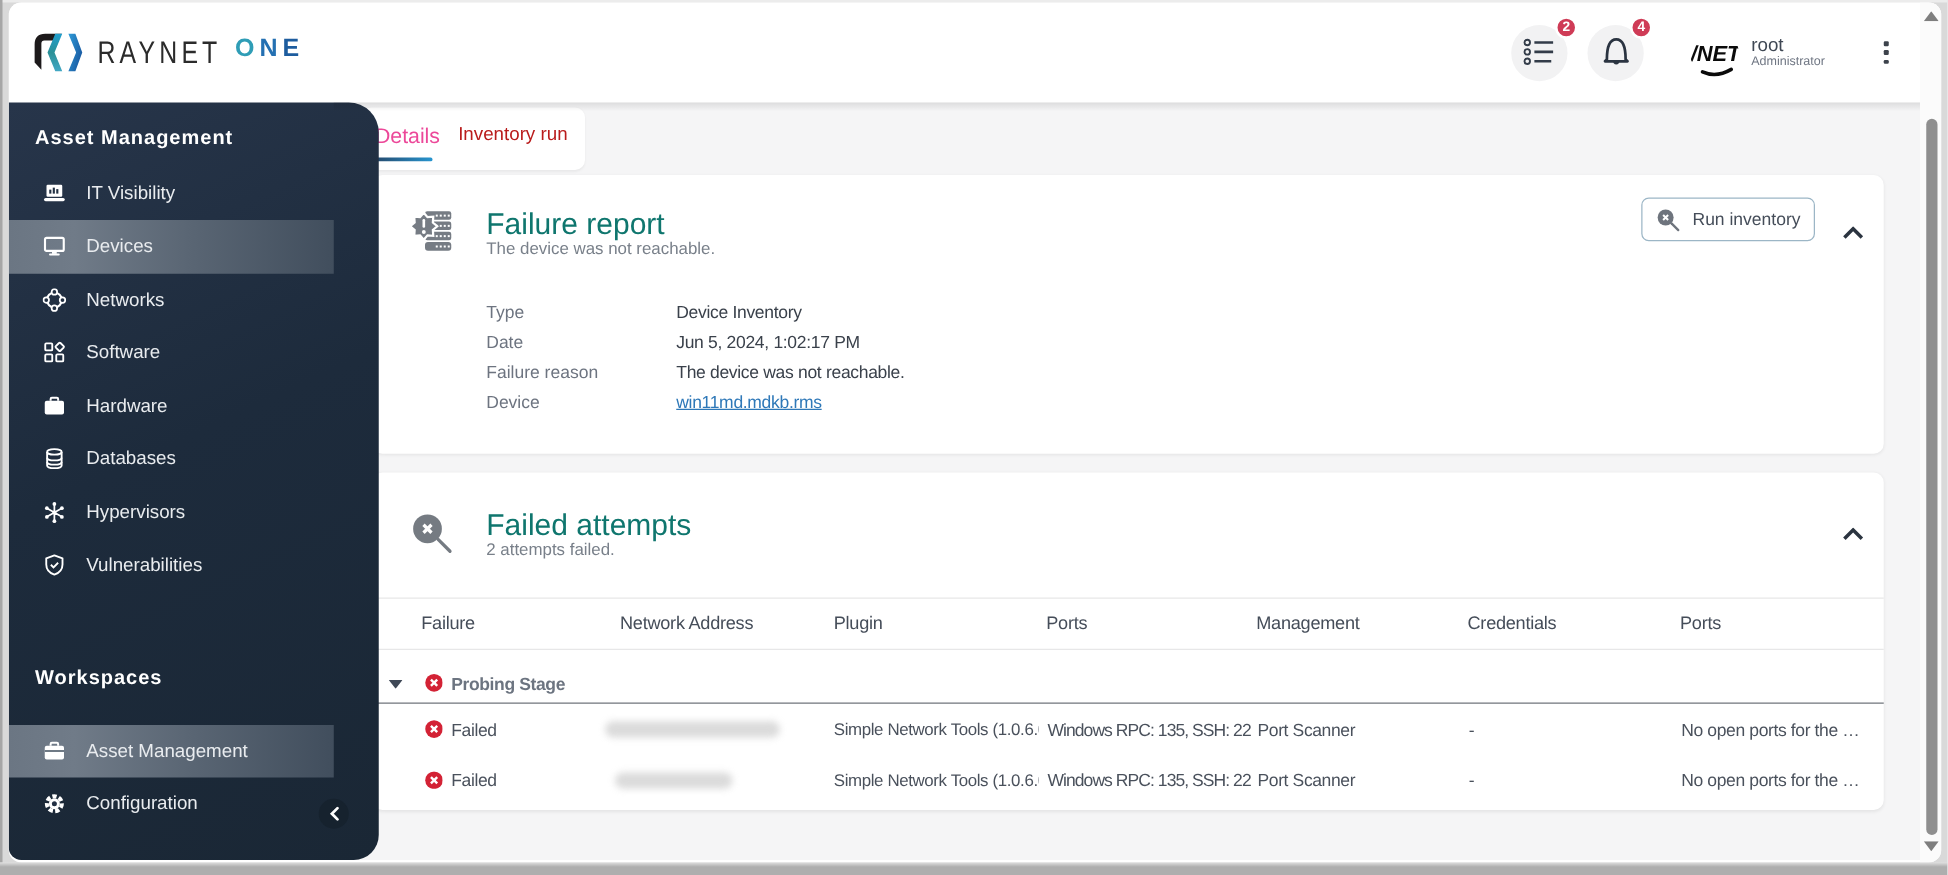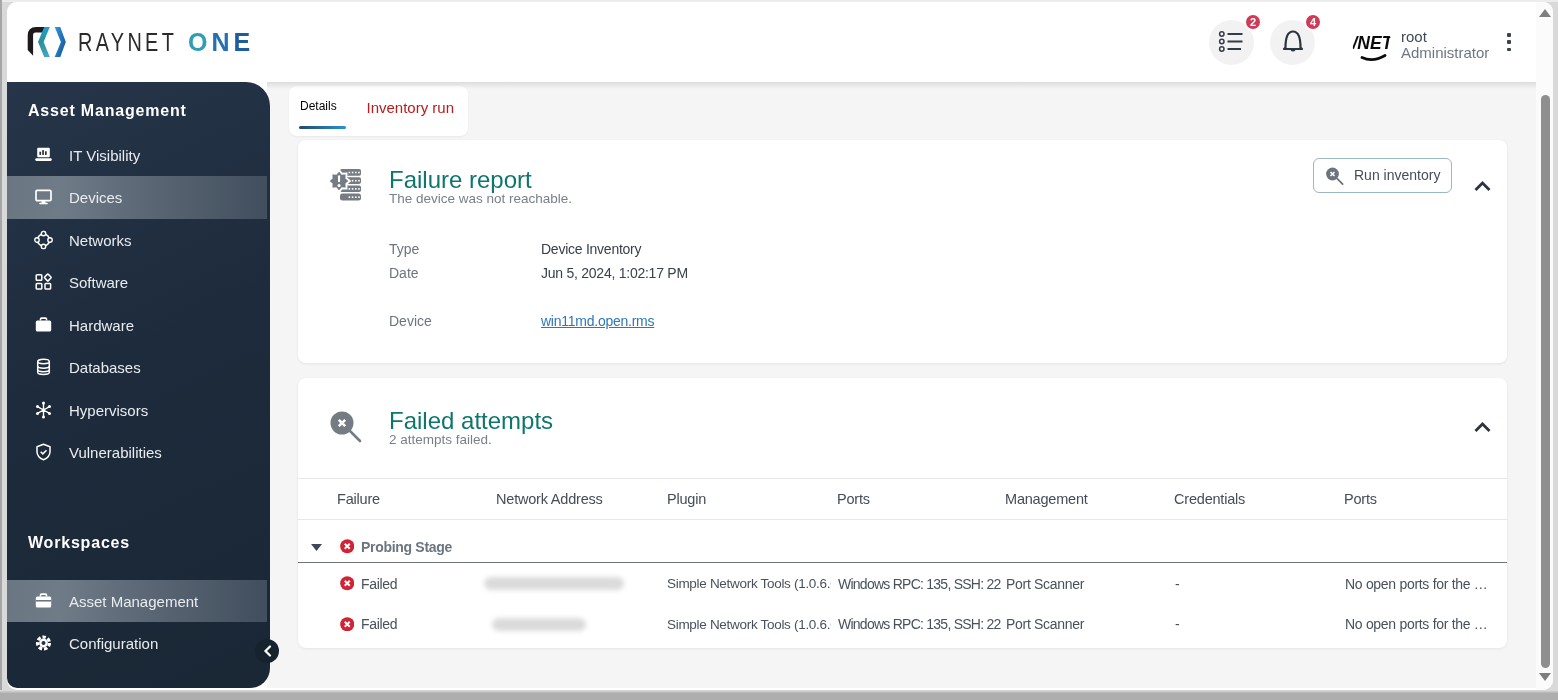--- a/index.html
+++ b/index.html
@@ -7,42 +7,42 @@
 body { background:#d9d9d9; font-family:"Liberation Sans", sans-serif; position:relative; }
 .leftedge { position:absolute; left:0; top:0; width:2px; height:690px; background:#a6a6a6; }
 .topedge { position:absolute; left:0; top:0; width:1558px; height:2px; background:#ececec; }
 .window { position:absolute; left:7px; top:2px; width:1546px; height:688px; background:#ffffff; border-radius:10px; overflow:hidden; }
 .hband { position:absolute; left:0; top:690px; width:1558px; height:10px; background:linear-gradient(#dedede, #aeaeae 35%, #aeaeae); }
 
 
 .header { position:absolute; left:0; top:0; width:1546px; height:80px; background:#fff; }
 .logo { position:absolute; left:20px; top:24px; }
 .lt1 { position:absolute; left:71px; top:25.5px; font-size:25px; letter-spacing:4.2px; color:#2b2b2b; white-space:nowrap; transform:scaleX(0.795); transform-origin:left top; }
-.lt2 { position:absolute; left:181px; top:25.5px; font-size:25px; font-weight:bold; letter-spacing:4px; white-space:nowrap; }
+.lt2 { position:absolute; left:181px; top:25.5px; font-size:20px; font-weight:bold; letter-spacing:4px; white-space:nowrap; }
 .iconbtn { position:absolute; width:45px; height:45px; border-radius:50%; background:#f2f2f3; }
 .badge { position:absolute; min-width:18px; height:18px; border-radius:9px; background:#cf3b56; border:2px solid #fff; color:#fff; font-size:11px; font-weight:bold; text-align:center; line-height:14px; }
 .roott { position:absolute; left:1394px; top:26px; font-size:15px; color:#3f4854; }
-.adm { position:absolute; left:1394px; top:42px; font-size:15px; color:#6f7683; }
+.adm { position:absolute; left:1394px; top:42px; font-size:10px; color:#6f7683; }
 .kebab { position:absolute; left:1500px; top:31px; width:4px; }
 .kebab div { width:3.6px; height:3.6px; background:#3d434c; border-radius:1px; margin-bottom:3.7px; }
 
 
-.sidebar { position:absolute; left:0; top:80px; width:263px; height:606px; background:linear-gradient(155deg,#27354a 0%,#1d2b3c 45%,#1a2735 100%); border-radius:0 24px 20px 10px; overflow:hidden; }
+.sidebar { position:absolute; left:0; top:80px; width:296px; height:606px; background:linear-gradient(155deg,#27354a 0%,#1d2b3c 45%,#1a2735 100%); border-radius:0 24px 20px 10px; overflow:hidden; }
 .sbhead { position:absolute; left:21px; font-size:16px; letter-spacing:0.8px; font-weight:bold; color:#fff; }
 .sbitem { position:absolute; left:0; width:260px; height:42.5px; color:#e9ecef; font-size:15px; }
 .sbitem .lbl { position:absolute; left:62px; top:50%; transform:translateY(-50%); }
 .sbitem svg { position:absolute; left:27px; top:50%; transform:translateY(-50%); }
 .sbsel { background:linear-gradient(90deg,#6b7683 0%,#707b88 20%,#5a6674 55%,#414e5d 100%); }
 .collapse { position:absolute; left:248px; top:637px; width:24px; height:24px; border-radius:50%; background:#16222e; color:#fff; text-align:center; }
 
 
 .content { position:absolute; left:260px; top:80px; width:1269px; height:606px; background:#f5f5f6; }
 .topshadow { position:absolute; left:0; top:0; width:1269px; height:7px; background:linear-gradient(rgba(0,0,0,0.10), rgba(0,0,0,0)); z-index:5; }
 .tabbox { position:absolute; left:21.5px; top:4px; width:179px; height:50px; background:#fff; border-radius:8px; box-shadow:0 1px 2px rgba(0,0,0,0.05); }
-.tab1 { position:absolute; left:11.5px; top:13px; font-size:12px; color:#000000; }
+.tab1 { position:absolute; left:11.5px; top:13px; font-size:17px; color:#ec4899; }
 .tab2 { position:absolute; left:78px; top:13px; font-size:15px; color:#b91c1c; }
 .tabline { position:absolute; left:10px; top:39.5px; width:47px; height:3.5px; border-radius:2px; background:linear-gradient(90deg,#25486b,#2795cf); }
 .card { position:absolute; left:31px; width:1209px; background:#fff; border-radius:8px; box-shadow:0 1px 3px rgba(0,0,0,0.07); }
 .card1 { top:57.5px; height:223px; }
 .card2 { top:295.5px; height:270px; }
 .ctitle { position:absolute; left:91px; font-size:24px; color:#0f766e; }
 .csub { position:absolute; left:91px; font-size:13.5px; color:#79808a; }
 .chev { position:absolute; }
 .runbtn { position:absolute; left:1015px; top:18px; width:139px; height:35px; border:1.5px solid #9cb6c6; border-radius:6px; background:#fff; }
 .runbtn span { position:absolute; left:40px; top:8.5px; font-size:14px; color:#454d59; }
@@ -168,21 +168,22 @@
           <path d="M5.5 5 L9.5 9 M9.5 5 L5.5 9" stroke="#fff" stroke-width="1.6"></path>
           <path d="M12.2 11.7 L17.6 17.1" stroke="#6e747d" stroke-width="1.8" stroke-linecap="round"></path>
         </svg>
         <span>Run inventory</span>
       </div>
       <svg class="chev" style="left:1176px; top:41px;" width="17" height="11" viewBox="0 0 17 11">
         <path d="M1.5 9 L8.5 2 L15.5 9" stroke="#2b3440" stroke-width="2.8" fill="none"></path>
       </svg>
       <div class="kv" style="top:101.5px;"><span class="k">Type</span><span class="v">Device Inventory</span></div>
       <div class="kv" style="top:125.5px;"><span class="k">Date</span><span class="v">Jun 5, 2024, 1:02:17 PM</span></div>
-      <div class="kv" style="top:173.5px;"><span class="k">Device</span><span class="v"><a href="#">win11md.open.rms</a></span></div>
+      <div class="kv" style="top:149.5px;"><span class="k">Failure reason</span><span class="v">The device was not reachable.</span></div>
+      <div class="kv" style="top:173.5px;"><span class="k">Device</span><span class="v"><a href="#">win11md.mdkb.rms</a></span></div>
     </div>
 
     <div class="card card2">
       <svg style="position:absolute; left:30px; top:30px;" width="36" height="37" viewBox="0 0 36 37">
         <circle cx="14" cy="15" r="11.5" fill="#757b82"></circle>
         <path d="M10.8 11.8 L17.2 18.2 M17.2 11.8 L10.8 18.2" stroke="#fff" stroke-width="2.6"></path>
         <path d="M22.5 23.5 L32 33" stroke="#757b82" stroke-width="2.6" stroke-linecap="round"></path>
       </svg>
       <div class="ctitle" style="top:29.5px;">Failed attempts</div>
       <div class="csub" style="top:54px;">2 attempts failed.</div>

